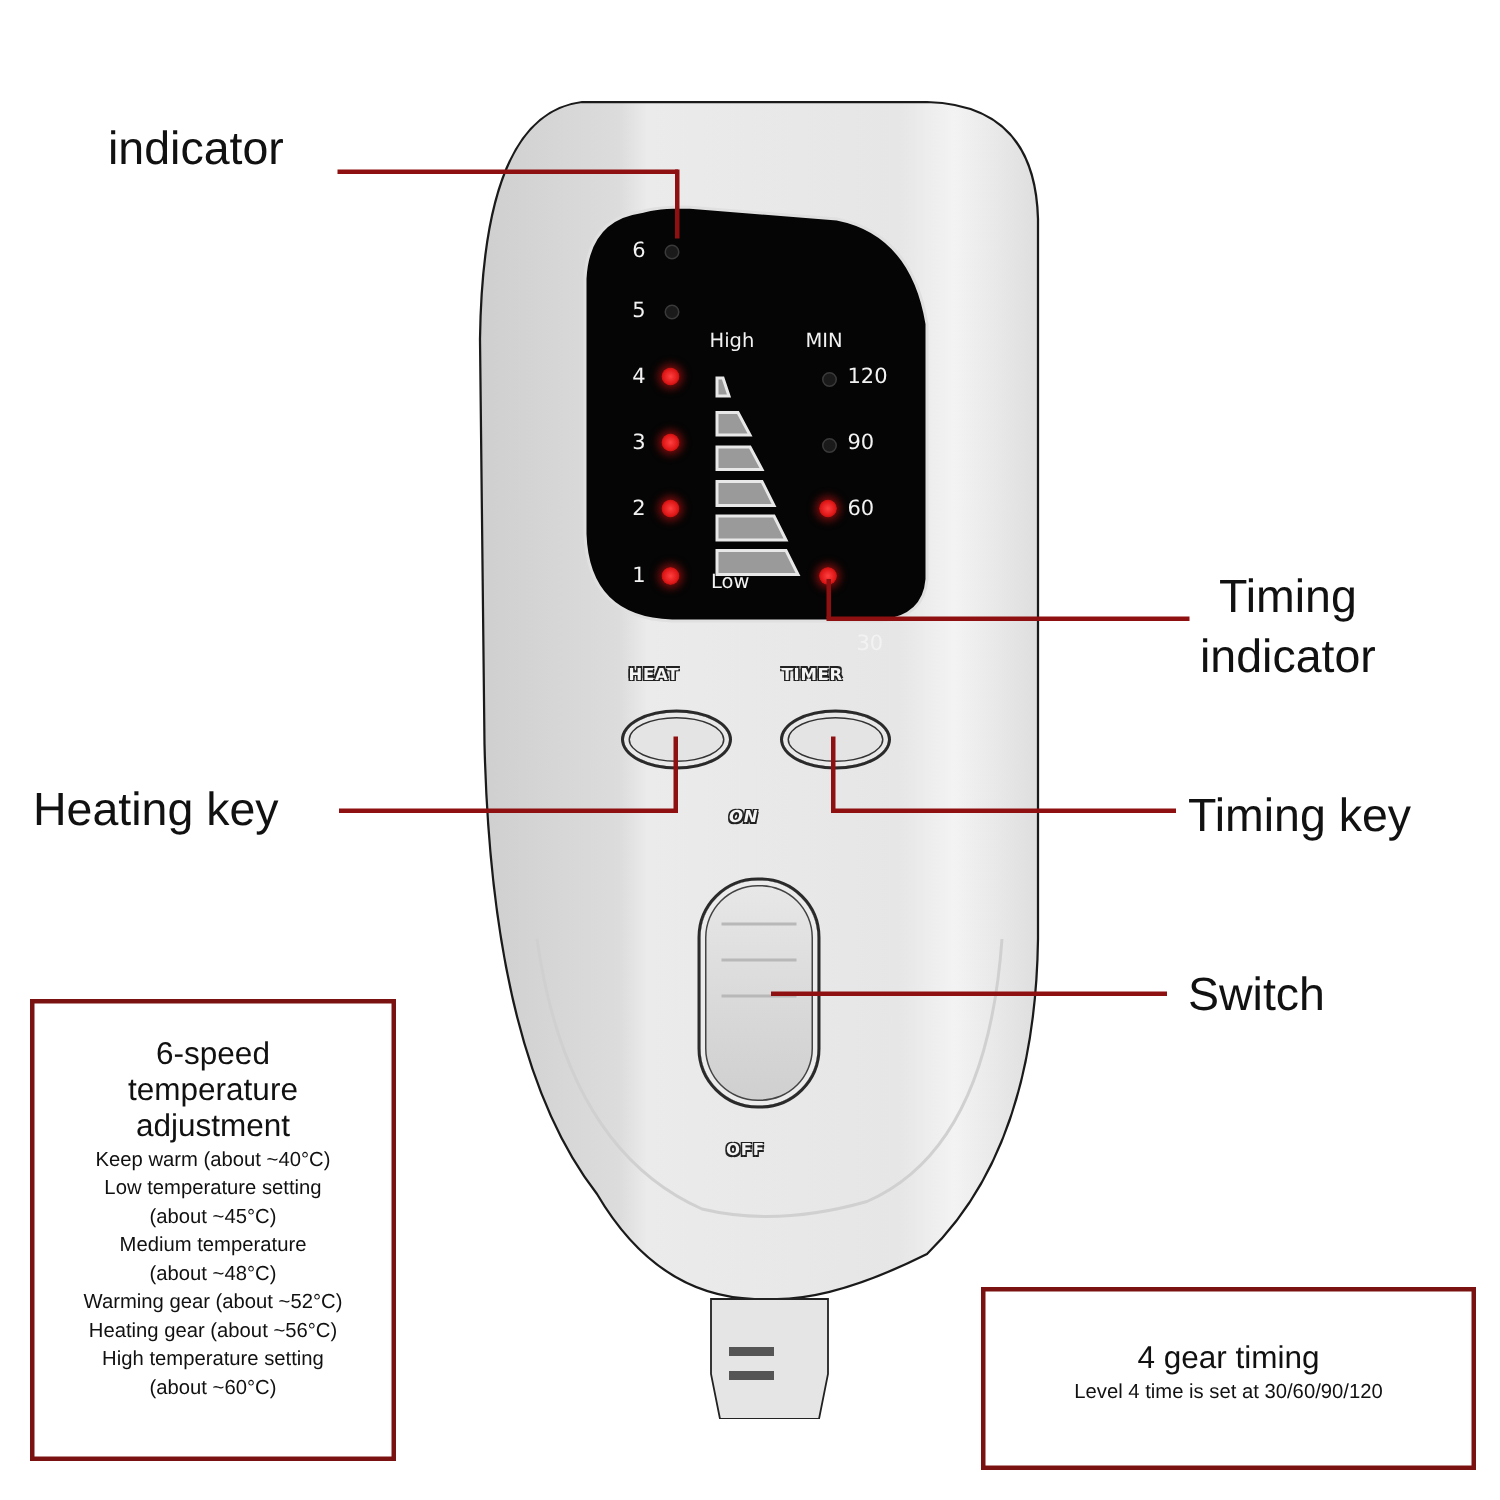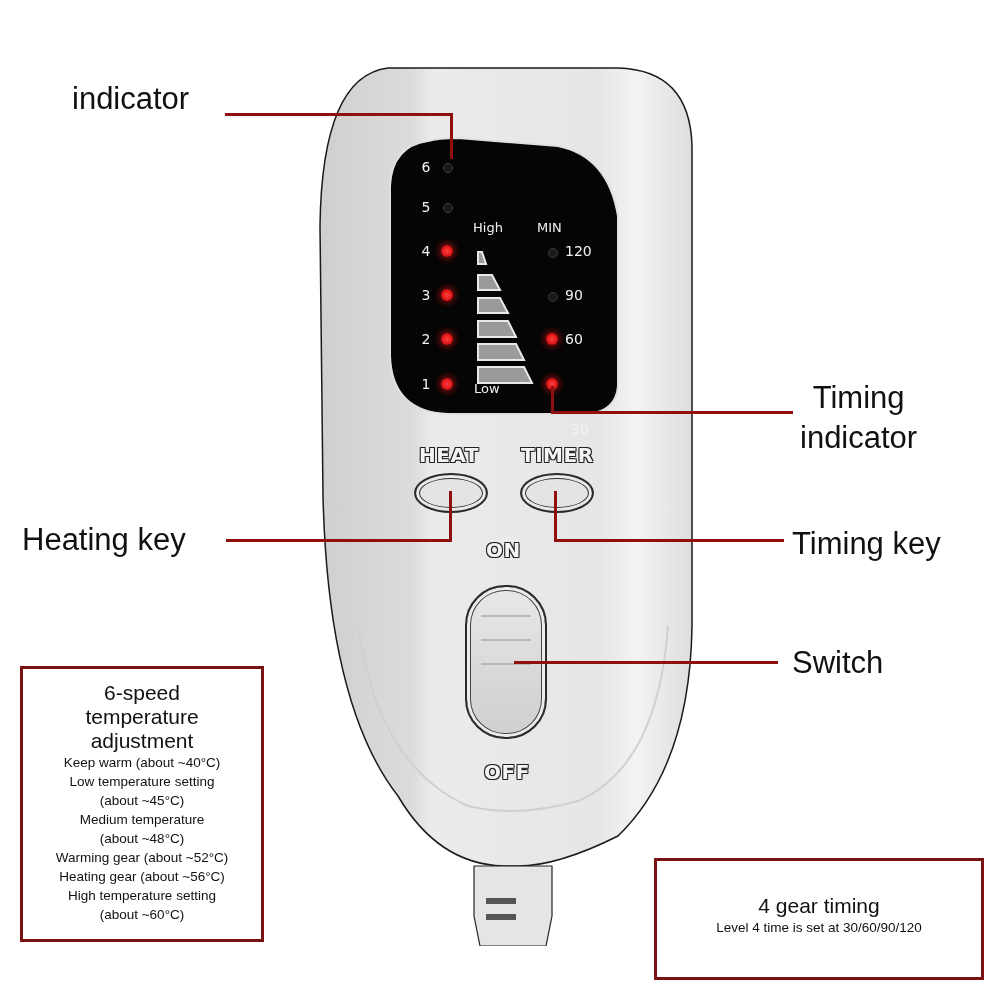--- a/index.html
+++ b/index.html
@@ -11,21 +11,21 @@
   .device svg { display:block; }
 
   
   .lvl-num { position:absolute; color:#f2f2f2; font-size:14px; font-family:"DejaVu Sans", sans-serif; width:16px; text-align:center; }
   .led { position:absolute; width:12px; height:12px; border-radius:50%; }
   .led.on { background:radial-gradient(circle,#ff4040 0%,#e01818 55%,#8a0000 100%); box-shadow:0 0 6px 2px rgba(230,20,20,0.55); }
   .led.off { background:#1a1a1a; border:1px solid #3a3a3a; width:8px; height:8px; }
   .panel-label { position:absolute; color:#f2f2f2; font-size:13px; font-family:"DejaVu Sans", sans-serif; }
   .min-num { position:absolute; color:#f2f2f2; font-size:14px; font-family:"DejaVu Sans", sans-serif; }
 
-  .key-label { position:absolute; font-size:20px; font-weight:bold; color:#f4f4f4; letter-spacing:0.5px;
+  .key-label { position:absolute; font-size:11px; font-weight:bold; color:#f4f4f4; letter-spacing:0.5px;
     text-shadow: -1px -1px 0 #222, 1px -1px 0 #222, -1px 1px 0 #222, 1px 1px 0 #222; font-family:"DejaVu Sans", sans-serif; }
   .key-btn { position:absolute; width:70px; height:36px; border-radius:50%; border:2px solid #2a2a2a; box-shadow: inset 0 0 0 3px #e9e9e9, inset 0 0 0 4px #333; background:#e4e4e4; cursor:pointer; }
 
   .switch { position:absolute; left:465px; top:585px; width:78px; height:150px; border-radius:40px; border:2px solid #2a2a2a; box-shadow: inset 0 0 0 3px #ececec, inset 0 0 0 4px #444; background:linear-gradient(180deg,#e8e8e8 0%,#d8d8d8 60%,#cfcfcf 100%); cursor:pointer; }
   .switch .groove { position:absolute; left:14px; right:14px; height:2px; background:#b8b8b8; }
 
   
   .callout { position:absolute; font-size:31px; color:#111; line-height:40px; }
   .leader { position:absolute; background:#8f1010; }
 
@@ -101,21 +101,21 @@
   <span class="min-num" style="left:565px;top:331px;">60</span>
   <span class="led on" style="left:546px;top:378px;"></span>
   <span class="min-num" style="left:571px;top:376px;margin-top:45px;">30</span>
 </div>
 
 <span class="key-label" style="left:419px;top:443px;">HEAT</span>
 <div class="key-btn" style="left:414px;top:473px;"></div>
 <span class="key-label" style="left:521px;top:443px;">TIMER</span>
 <div class="key-btn" style="left:520px;top:473px;"></div>
 
-<span class="key-label" style="left:486px;top:538px;">ON</span>
+<span class="key-label" style="left:486px;top:538px;font-style:italic;">ON</span>
 <div class="switch">
   <div class="groove" style="top:28px;"></div>
   <div class="groove" style="top:52px;"></div>
   <div class="groove" style="top:76px;"></div>
 </div>
 <span class="key-label" style="left:484px;top:760px;">OFF</span>
 
 <div class="leader" style="left:225px;top:113px;width:227px;height:3px;"></div>
 <div class="leader" style="left:450px;top:113px;width:3px;height:46px;"></div>
 
@@ -134,21 +134,21 @@
   <div style="margin-left:-8px;">indicator</div>
 </div>
 <div class="callout" style="left:800px;top:378px;text-align:center;">
   <div>Timing</div>
   <div>indicator</div>
 </div>
 <div class="callout" style="left:22px;top:520px;">Heating key</div>
 <div class="callout" style="left:792px;top:524px;">Timing key</div>
 <div class="callout" style="left:792px;top:643px;">Switch</div>
 
-<div class="infobox" style="left:20px;top:666px;width:244px;height:276px;padding-top:12px;">
+<div class="infobox" style="left:20px;top:666px;width:244px;height:308px;padding-top:22px;">
   <div class="title">6-speed</div>
   <div class="title">temperature</div>
   <div class="title">adjustment</div>
   <div class="line">Keep warm (about ~40°C)</div>
   <div class="line">Low temperature setting</div>
   <div class="line">(about ~45°C)</div>
   <div class="line">Medium temperature</div>
   <div class="line">(about ~48°C)</div>
   <div class="line">Warming gear (about ~52°C)</div>
   <div class="line">Heating gear (about ~56°C)</div>

